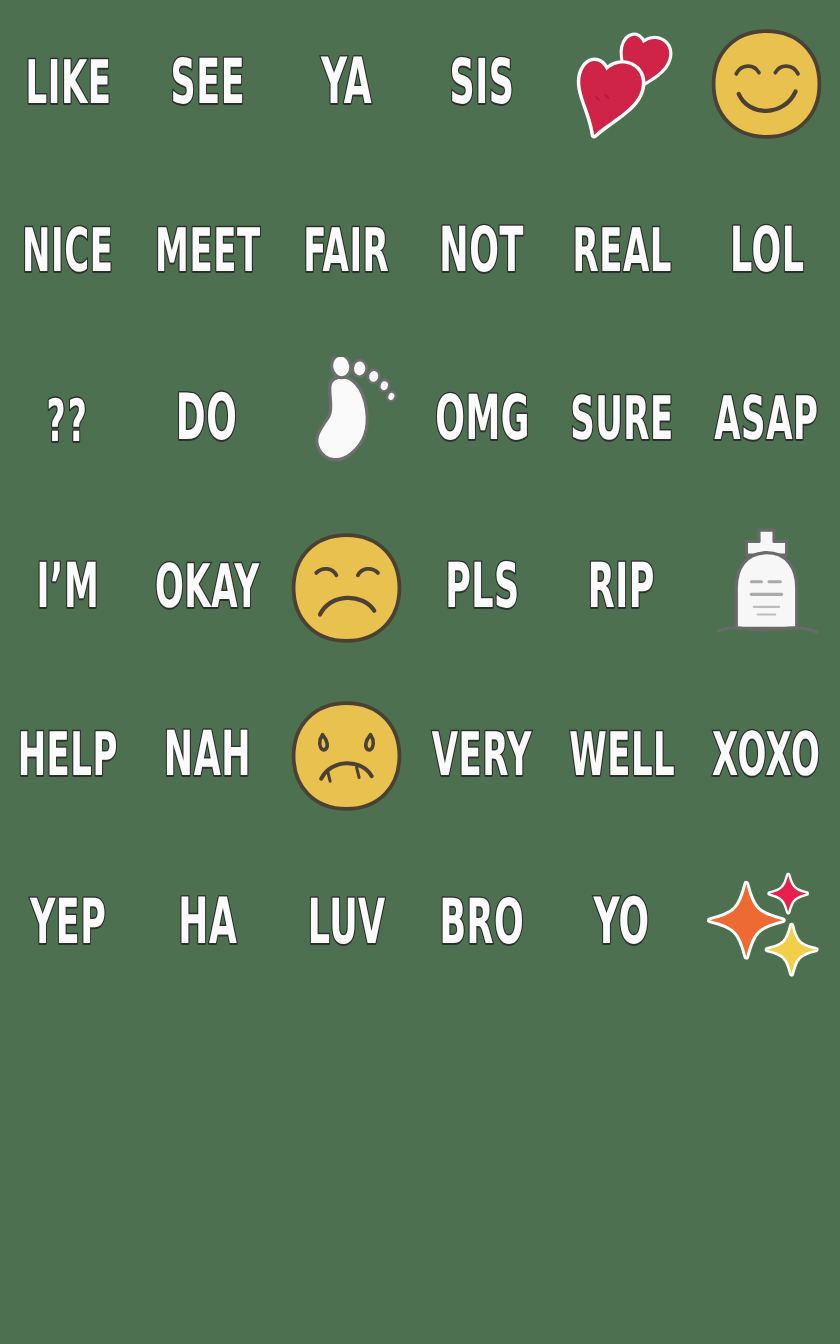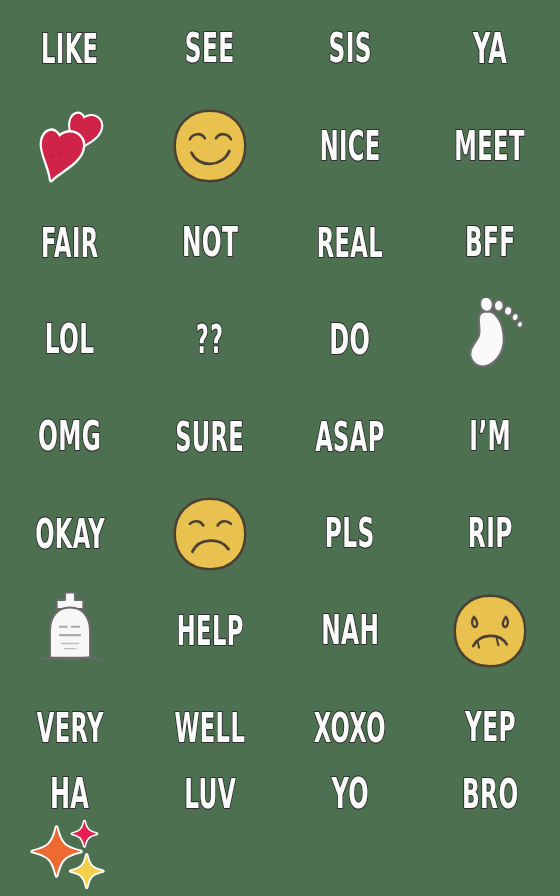--- a/index.html
+++ b/index.html
@@ -10,21 +10,21 @@
     width: 560px;
     height: 896px;
     background: #4c7050;
     font-family: "Liberation Sans", sans-serif;
     overflow: hidden;
   }
   #sticker-grid {
     width: 560px;
     height: 896px;
     display: grid;
-    grid-template-columns: repeat(4, 1fr);
+    grid-template-columns: repeat(6, 1fr);
     grid-template-rows: repeat(8, 1fr);
     box-sizing: border-box;
   }
   .cell {
     position: relative;
     display: flex;
     align-items: center;
     justify-content: center;
     overflow: visible;
   }
@@ -62,24 +62,24 @@
 
 <div id="sticker-grid">
 
   <div class="cell">
     <span class="word w4">LIKE</span>
   </div>
   <div class="cell">
     <span class="word">SEE</span>
   </div>
   <div class="cell">
+    <span class="word w2">YA</span>
+  </div>
+  <div class="cell">
     <span class="word">SIS</span>
-  </div>
-  <div class="cell">
-    <span class="word w2">YA</span>
   </div>
   <div class="cell">
     <svg class="art" viewBox="0 0 100 100">
 
       <g transform="translate(62,31) rotate(18)">
         <path d="M0,-14 C7,-25 23,-22 23,-8 C23,4 11,14 1,26 C-3,13 -13,4 -14,-6 C-15,-17 -6,-22 0,-14 Z" fill="#cf2347" stroke="#ffffff" stroke-width="5" stroke-linejoin="round" paint-order="stroke"></path>
       </g>
 
       <g transform="translate(34,55) rotate(12)">
         <path d="M0,-16 C9,-30 30,-26 30,-8 C30,8 13,20 1,36 C-5,19 -18,7 -19,-6 C-20,-21 -8,-27 0,-16 Z" fill="#cf2347" stroke="#ffffff" stroke-width="5.5" stroke-linejoin="round" paint-order="stroke"></path>
@@ -104,23 +104,20 @@
   </div>
   <div class="cell">
     <span class="word w4">FAIR</span>
   </div>
   <div class="cell">
     <span class="word">NOT</span>
   </div>
 
   <div class="cell">
     <span class="word w4">REAL</span>
-  </div>
-  <div class="cell">
-    <span class="word">BFF</span>
   </div>
   <div class="cell">
     <span class="word">LOL</span>
   </div>
   <div class="cell">
     <span class="word qq">??</span>
   </div>
 
   <div class="cell">
     <span class="word w2">DO</span>
@@ -216,26 +213,26 @@
     <span class="word">YEP</span>
   </div>
 
   <div class="cell">
     <span class="word w2">HA</span>
   </div>
   <div class="cell">
     <span class="word">LUV</span>
   </div>
   <div class="cell">
+    <span class="word">BRO</span>
+  </div>
+  <div class="cell">
     <span class="word w2">YO</span>
   </div>
   <div class="cell">
-    <span class="word">BRO</span>
-  </div>
-  <div class="cell">
     <svg class="art" viewBox="0 0 100 100">
 
       <path d="M70,10 C73,22 76,25 88,28 C76,31 73,34 70,46 C67,34 64,31 52,28 C64,25 67,22 70,10 Z" fill="#e8204f" stroke="#ffffff" stroke-width="4.5" stroke-linejoin="round" paint-order="stroke" transform="translate(0,-2) scale(0.82) translate(12,6)"></path>
 
       <path d="M34,18 C39,38 43,42 63,47 C43,52 39,56 34,76 C29,56 25,52 5,47 C25,42 29,38 34,18 Z" fill="#ee6a33" stroke="#ffffff" stroke-width="4.5" stroke-linejoin="round" paint-order="stroke"></path>
 
       <path d="M70,58 C73,72 77,76 91,79 C77,82 73,86 70,100 C67,86 63,82 49,79 C63,76 67,72 70,58 Z" fill="#f2cf4a" stroke="#ffffff" stroke-width="4.5" stroke-linejoin="round" paint-order="stroke" transform="translate(0,-6) scale(0.92) translate(6,4)"></path>
     </svg>
   </div>
 

